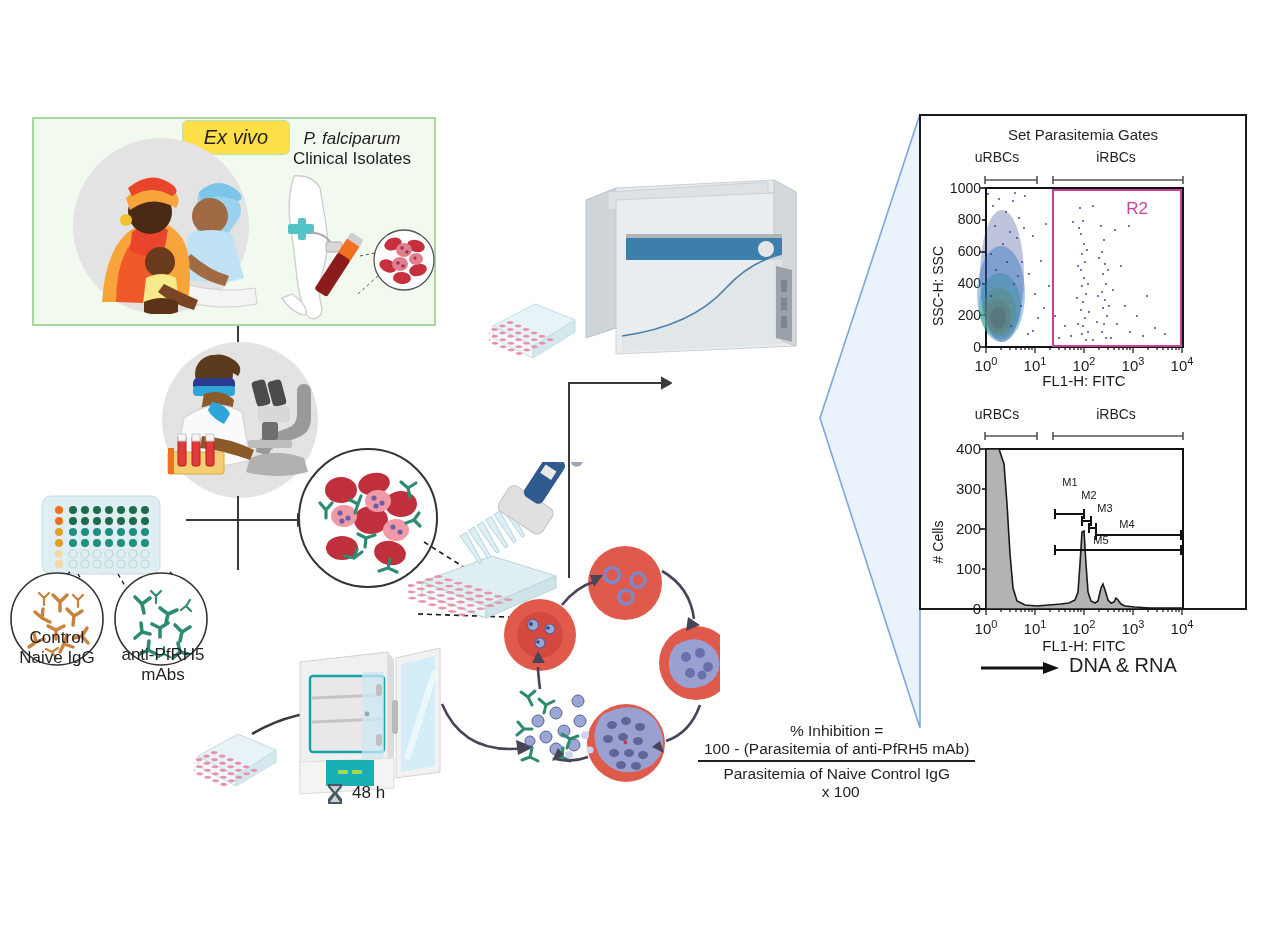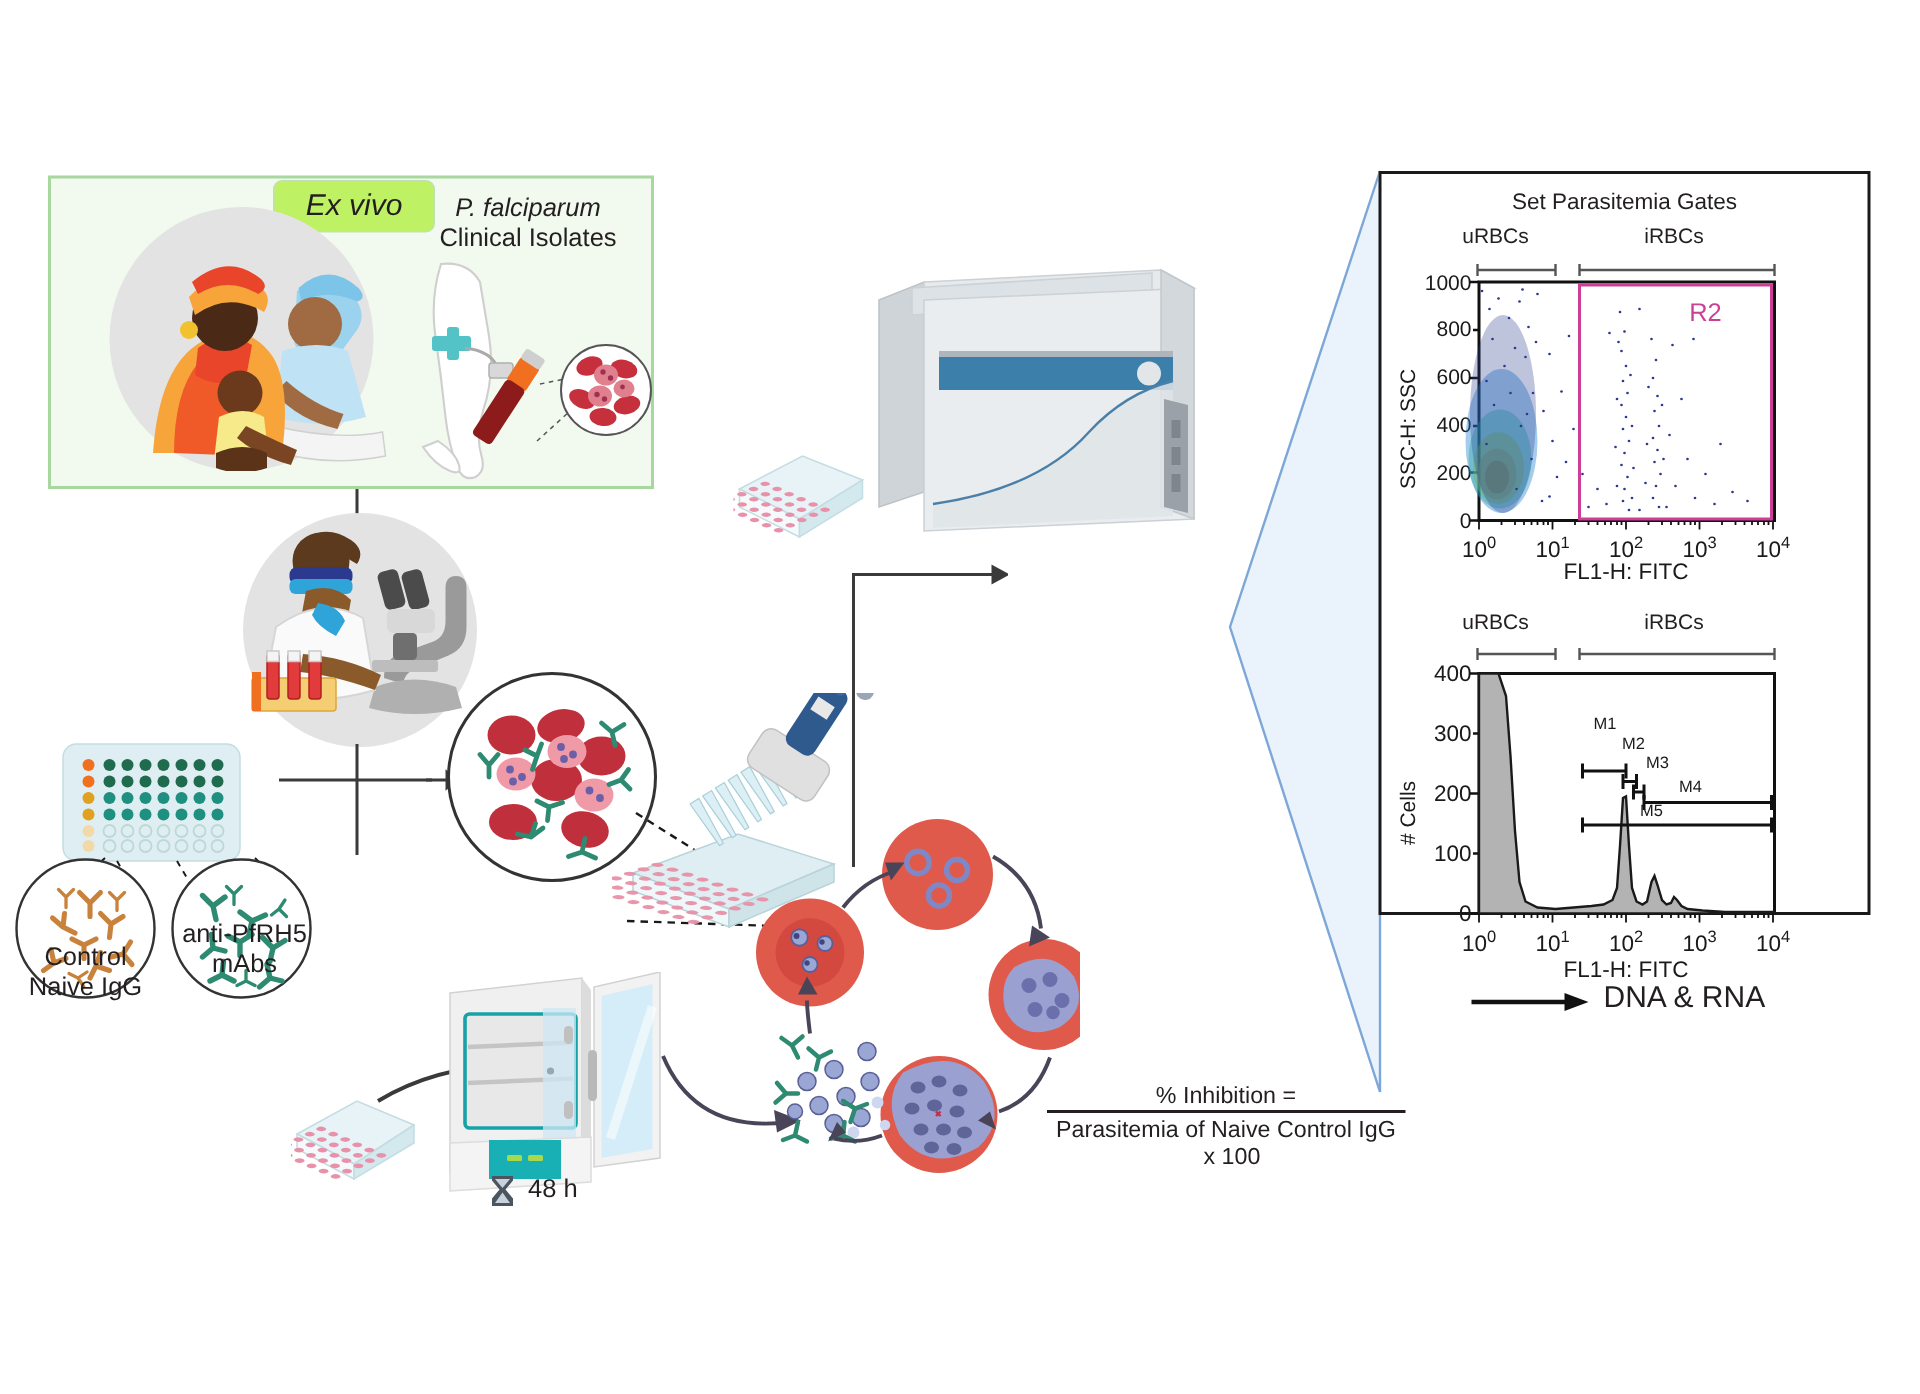--- a/index.html
+++ b/index.html
@@ -2,21 +2,21 @@
 <html><head>
 <meta charset="utf-8">
 <style>
   html,body{margin:0;padding:0;background:#ffffff;}
   body{width:1280px;height:929px;position:relative;overflow:hidden;
        font-family:"Liberation Sans","DejaVu Sans",sans-serif;color:#231f20;}
   .abs{position:absolute;}
   
   #exvivo-box{left:32px;top:117px;width:404px;height:209px;
      background:#f2faf0;border:2px solid #a8d8a0;box-sizing:border-box;}
-  #exvivo-tag{left:182px;top:120px;width:106px;height:33px;background:#bef264;
+  #exvivo-tag{left:182px;top:120px;width:106px;height:33px;background:#fde047;
      border:1.5px solid #bfe0b6;border-radius:6px;display:flex;align-items:center;
      justify-content:center;font-style:italic;font-size:20px;}
   #pf-label{left:272px;top:129px;width:160px;text-align:center;font-size:17px;line-height:1.2;}
   #pf-label .ital{font-style:italic;}
   
   .lbl{font-size:17px;line-height:1.2;text-align:center;}
   
   #fc-panel{left:919px;top:114px;width:328px;height:496px;border:2.5px solid #1a1a1a;
      background:#ffffff;box-sizing:border-box;}
   .plot-title{text-align:center;font-size:15px;}
@@ -388,21 +388,21 @@
       <path d="M74 36 l-5 4 M74 36 l4 -6 M74 36 l5 5"></path>
       <path d="M52 84 l0 -7 M52 84 l-6 3 M52 84 l6 3"></path>
     </g>
   </g>
 </svg>
 
 <div class="abs lbl" style="left:7px;top:628px;width:100px;text-align:center;">
   <span>Control</span><br>
   <span>Naive IgG</span>
 </div>
-<div class="abs lbl" style="left:108px;top:613px;width:110px;">
+<div class="abs lbl" style="left:108px;top:645px;width:110px;">
   <span>anti-PfRH5</span><br>
   <span>mAbs</span>
 </div>
 
 <svg class="abs" style="left:250px;top:690px" width="110" height="50" viewBox="0 0 110 50">
   <path d="M2 44 q40 -24 92 -24" stroke="#3a3a3a" stroke-width="2.6" fill="none"></path>
   <path d="M86 13 L100 20 L86 28z" fill="#3a3a3a"></path>
 </svg>
 
 <svg class="abs" style="left:194px;top:730px" width="86" height="62" viewBox="0 0 86 62">
@@ -941,17 +941,18 @@
       <path d="M118 238 L134 244 L118 250z" fill="#111"></path>
     </g>
   </svg>
 
   <div class="abs" style="left:148px;top:538px;font-size:20px;">DNA &amp; RNA</div>
 </div>
 
 <div class="abs" id="equation">
   <span>% Inhibition =</span>
   <span id="eq-frac">
+    <span class="num">100 - (Parasitemia of anti-PfRH5 mAb)</span>
     <span class="bar"></span>
     <span class="den">Parasitemia of Naive Control IgG</span>
   </span>
   <span style="margin-left:8px;">x  100</span>
 </div>
 
 </body></html>

